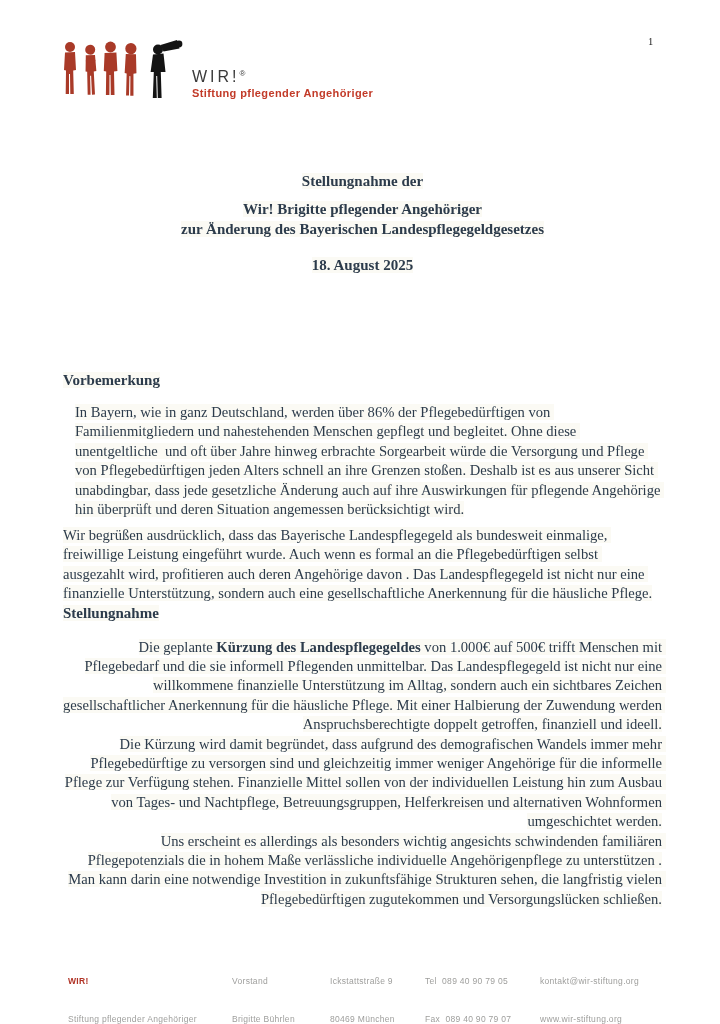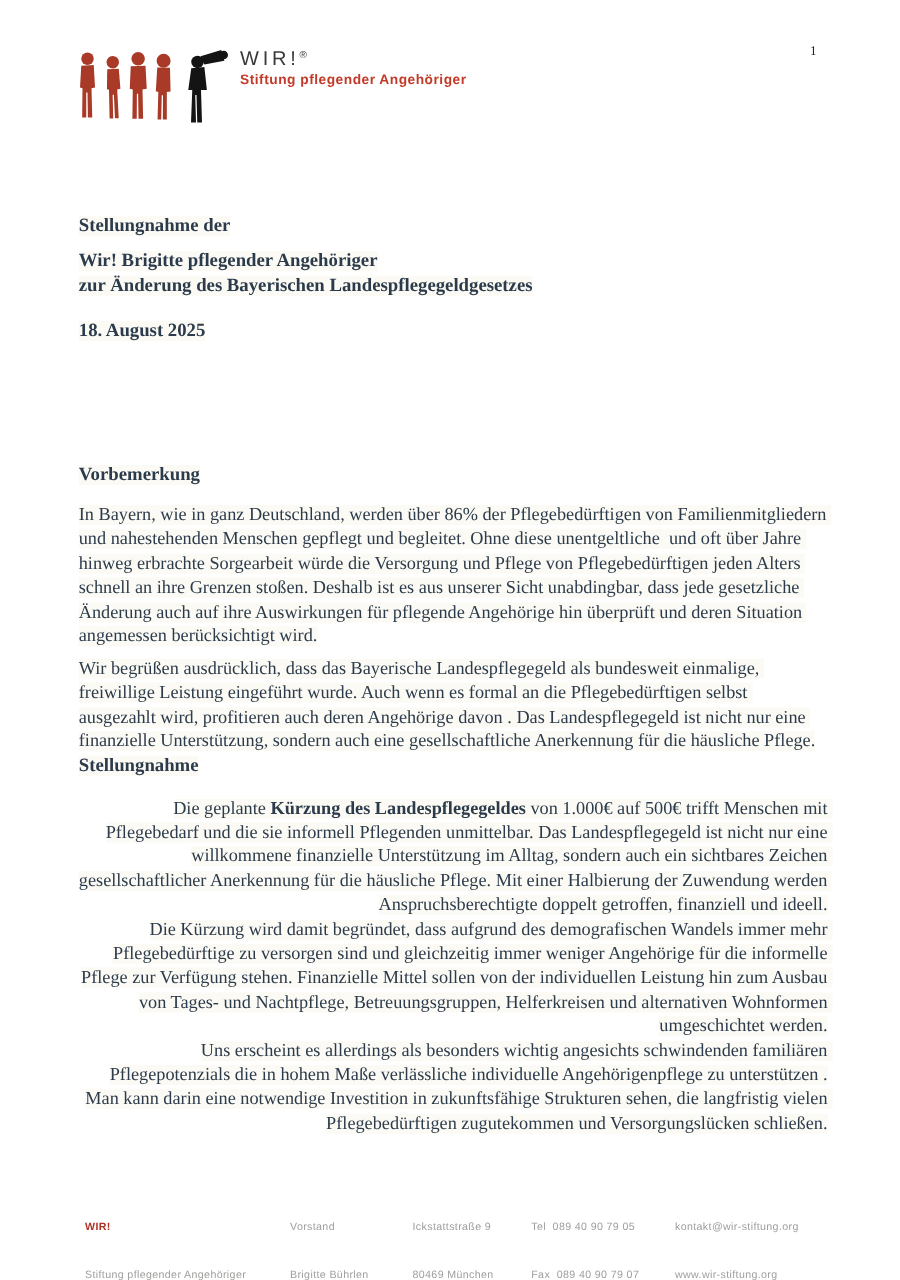--- a/index.html
+++ b/index.html
@@ -7,41 +7,41 @@
     position:relative; width:720px; height:1024px; margin:0 auto;
     background:#ffffff; overflow:hidden;
     font-family:"Liberation Serif", serif;
   }
   
   .pagenum {
     position:absolute; top:36px; left:648px;
     font-size:10.5px; color:#222;
   }
   
-  .logo { position:absolute; top:36px; left:60px; display:flex; }
+  .logo { position:absolute; top:36px; left:60px; display:flex; align-items:flex-end; }
   .logo svg { display:block; }
   .logo-text { margin-left:6px; padding-bottom:3px; font-family:"Liberation Sans", sans-serif; }
   .brand { font-size:16px; letter-spacing:3px; color:#3a3a3a; line-height:16px; }
   .brand .reg { font-size:8px; vertical-align:super; letter-spacing:0; }
   .tagline { margin-top:2px; font-size:11px; font-weight:bold; color:#c23a28; letter-spacing:0.4px; }
   
   .title-block { position:absolute; top:172px; left:63px; right:58px; }
-  .t { margin:0; font-weight:bold; font-size:15px; line-height:19.5px; color:#2c3b4b; }
+  .t { margin:0; font-weight:bold; font-size:15px; line-height:19.5px; color:#2c3b4b;text-align:center; }
   .t .hl { background:#fbfaf4; box-decoration-break:clone; -webkit-box-decoration-break:clone; }
   .mt { margin-top:8.5px; }
   .date { margin-top:17px; }
   
   .content { position:absolute; top:371px; left:63px; width:599px;font-family:Liberation Serif, serif; }
   .shead { margin:0; font-weight:bold; font-size:15px; line-height:19.5px; color:#2c3b4b; }
   .body {
     margin:0; font-size:14.6px; line-height:19.4px; color:#2c3b4b;
     white-space:pre-wrap;
   }
   .hl { background:#fbfaf4; box-decoration-break:clone; -webkit-box-decoration-break:clone; }
-  .p1 { margin-top:12.5px; }
+  .p1 { margin-top:12.5px;margin-left:12px; }
   .p2 { margin-top:6.5px; }
   .h2 { }
   .block { margin-top:14.5px;text-align:right; }
   
   .footer {
     position:absolute; left:68px; top:950px; right:36px;
     display:flex; font-family:"Liberation Sans", sans-serif;
     font-size:8.5px; line-height:12.5px; color:#9e9e9c;
     letter-spacing:0.3px; white-space:pre;
   }

